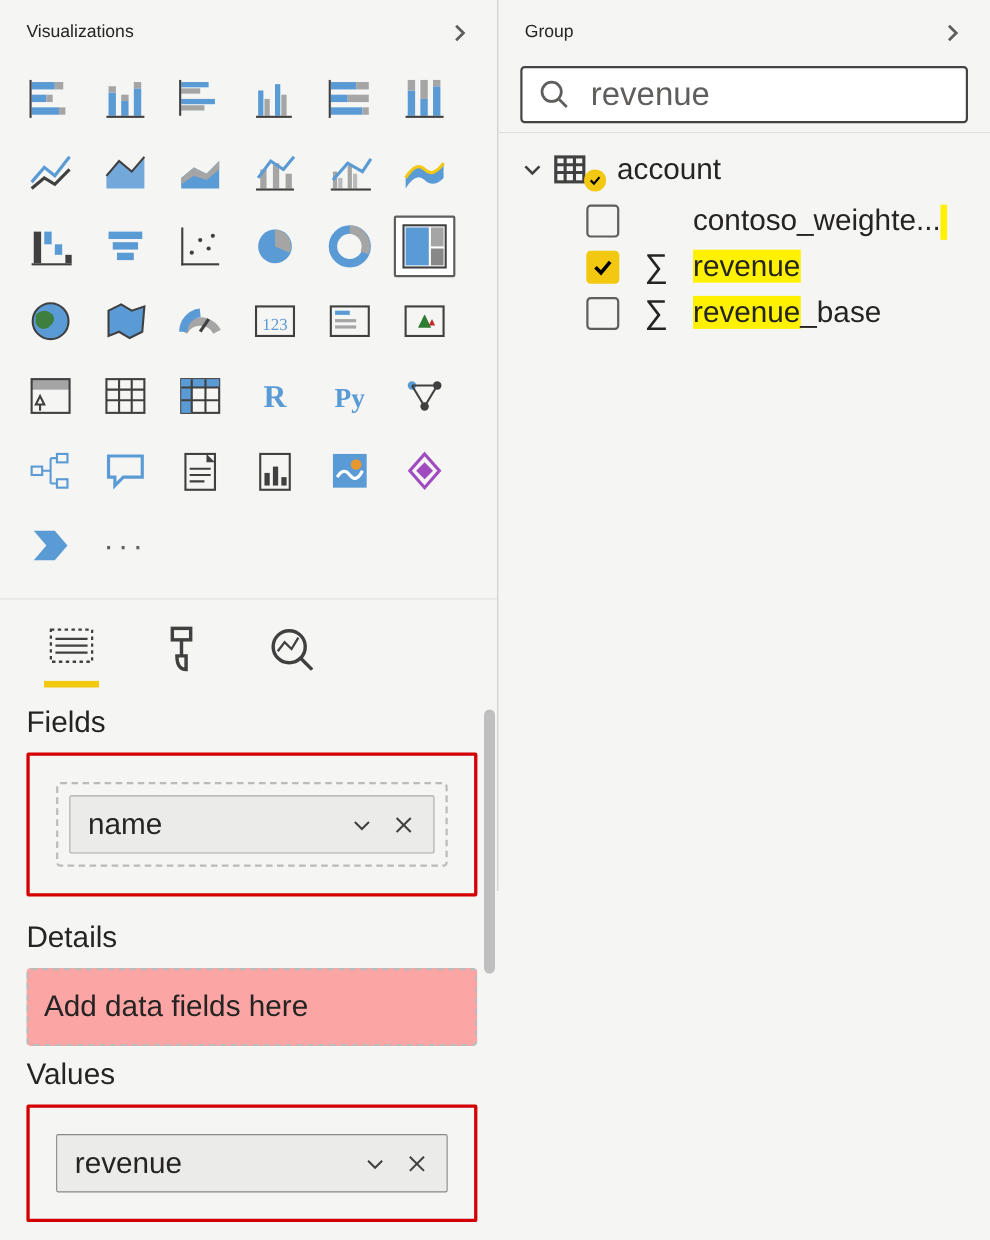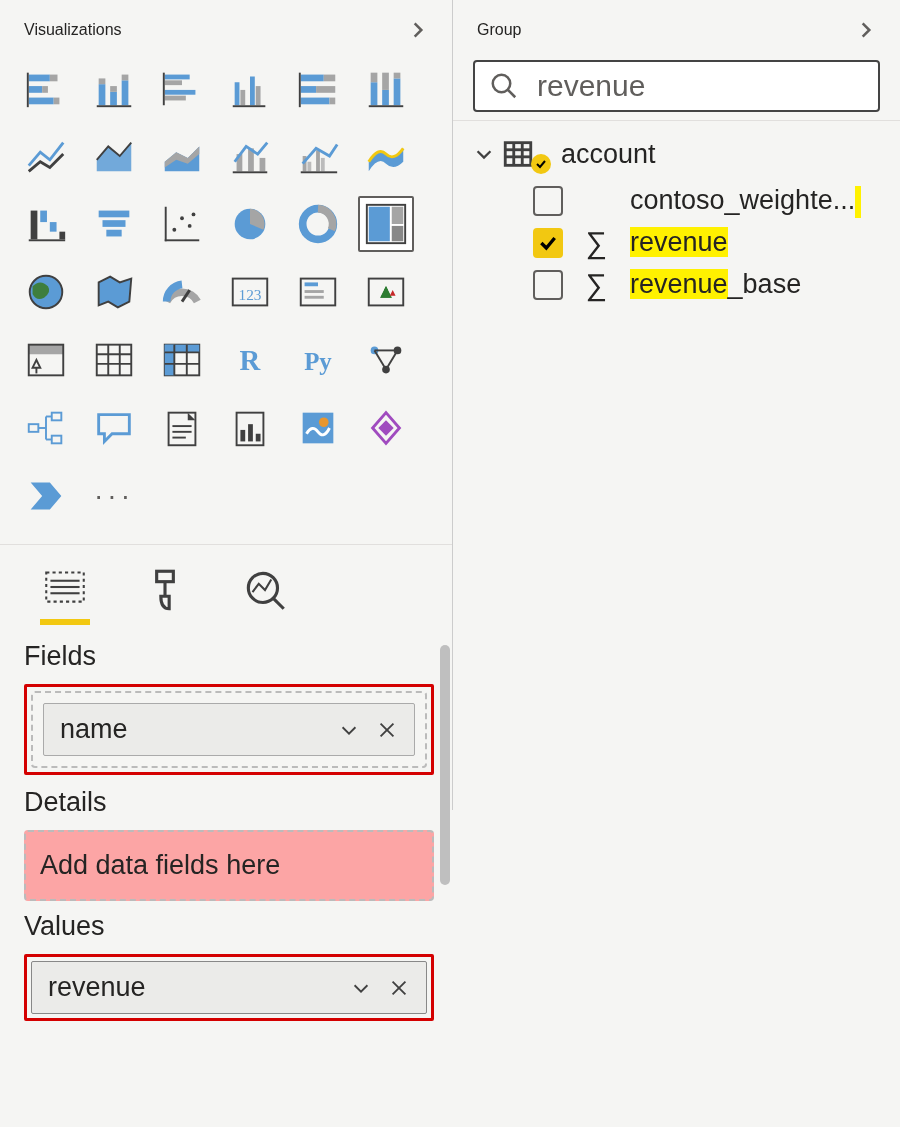--- a/index.html
+++ b/index.html
@@ -68,21 +68,21 @@
   .prop-tab.active { border-bottom: 6px solid #f2c811; }
 
   
   .wells { padding: 6px 18px 0 24px; position:relative;}
   .well-title { font-size: 27px; margin: 10px 0 12px 0; }
   .well-drop {
     border: 2px dashed #bbb;
     border-radius:4px;
     padding:10px;
   }
-  .highlight-box { border: 3px solid #d40000; padding:4px; border-radius:2px; margin-bottom:12px;}
+  .highlight-box { border: 3px solid #d40000; padding:24px; border-radius:2px; margin-bottom:22px;}
   .well-chip {
     background:#ebebe9;
     border:1px solid #aaa;
     border-radius:2px;
     padding:10px 16px;
     display:flex;
     align-items:center;
     justify-content:space-between;
     font-size:27px;
   }

